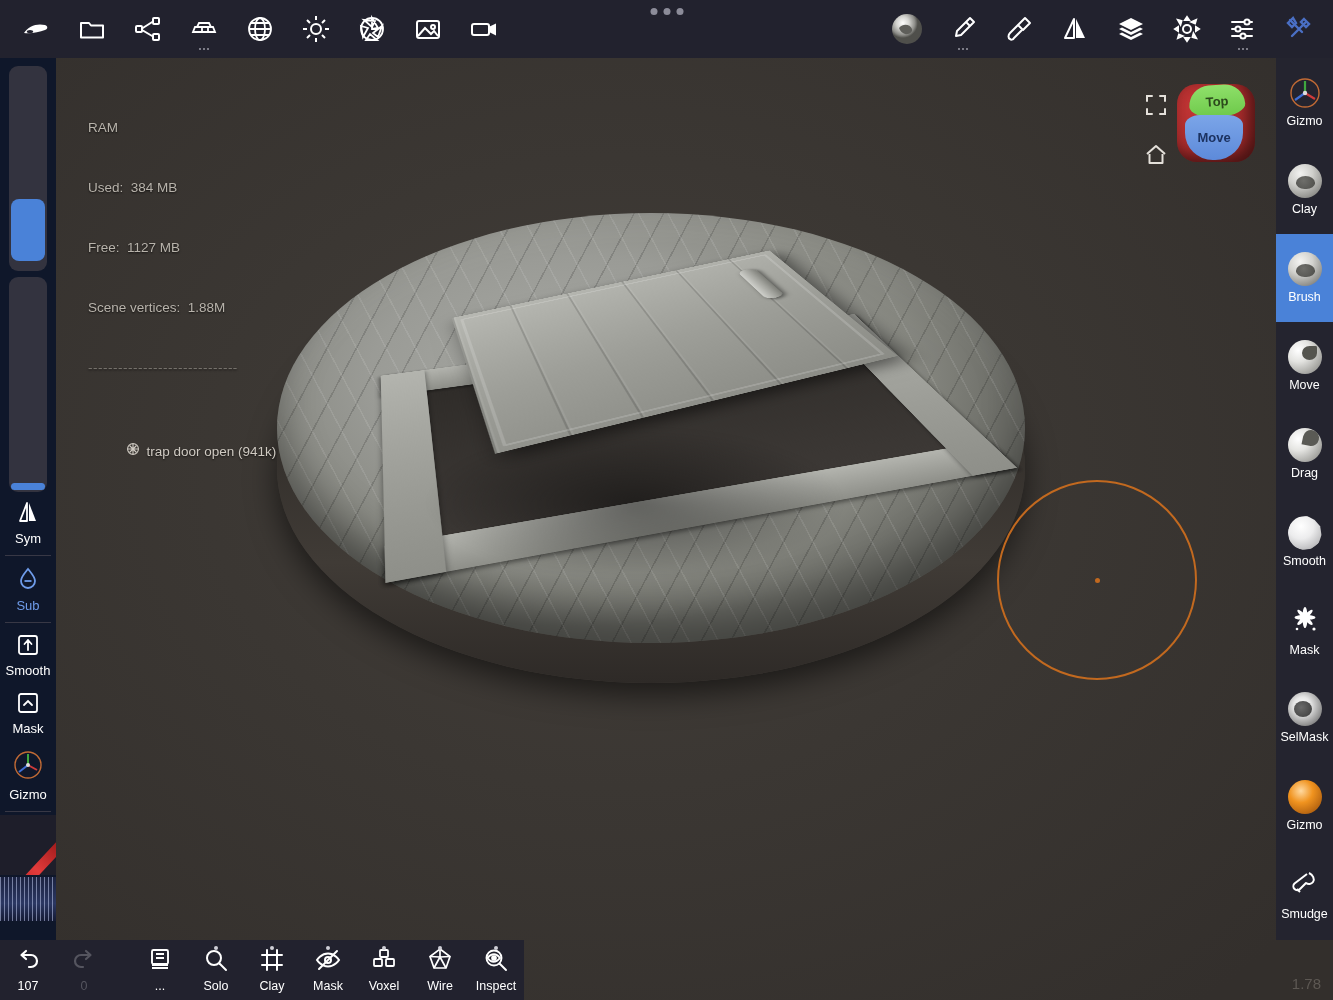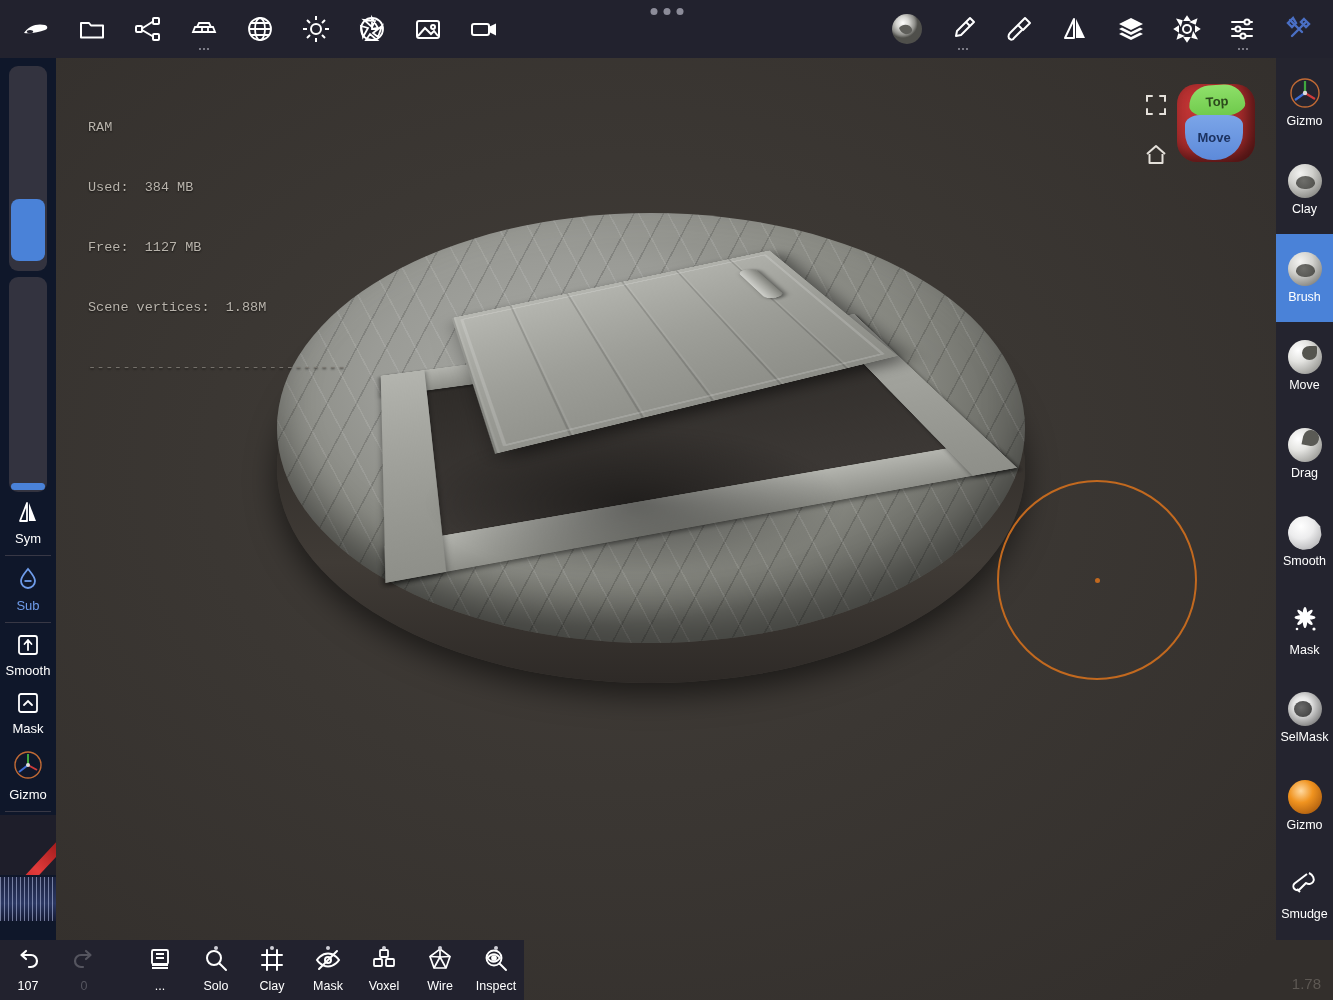--- a/index.html
+++ b/index.html
@@ -122,21 +122,20 @@
     position: absolute; left: 50%; top: 50%; width: 5px; height: 5px;
     margin: -2.5px 0 0 -2.5px; background: #c2691f; border-radius: 50%; display: block;
   }
 
   
   #stats {
     position: absolute; left: 88px; top: 20px;
     color: #b8b3ab; font-size: 13.5px; line-height: 20px;
     text-shadow: 0 1px 2px rgba(0,0,0,.7);
     white-space: pre;
-    font-family: Liberation Mono, monospace;
   }
   #stats .divider { color: #7c7771; letter-spacing: .5px; }
   #stats .obj { display: flex; align-items: center; gap: 7px; margin-top: 4px; color: #cfcac2; }
 
   
   #nav-icons { position: absolute; right: 160px; top: 30px; }
   .nav-ico { width: 34px; height: 34px; display: flex; align-items: center; justify-content: center; margin-bottom: 16px; cursor: pointer; }
   #nav-cube {
     position: absolute; right: 78px; top: 26px; width: 78px; height: 78px;
   }
@@ -452,20 +451,29 @@
     <div id="brush-cursor">
       <i></i>
     </div>
 
     <div id="stats">
       <div>RAM</div>
       <div>Used:  384 MB</div>
       <div>Free:  1127 MB</div>
       <div>Scene vertices:  1.88M</div>
       <div class="divider">------------------------------</div>
+      <div class="obj">
+        <span>
+          <svg width="14" height="14" viewBox="0 0 16 16" fill="none" stroke="#cfcac2" stroke-width="1.3">
+              <circle cx="8" cy="8" r="6.2"></circle>
+              <path d="M2 8h12M8 2v12M4 4l8 8M12 4l-8 8"></path>
+            </svg>
+        </span>
+        <span>trap door open (941k)</span>
+      </div>
     </div>
 
     <div id="nav-icons">
       <div class="nav-ico">
         <svg width="22" height="22" viewBox="0 0 22 22" fill="none" stroke="#e4e0da" stroke-width="2" stroke-linecap="round">
             <path d="M2 7V2h5M15 2h5v5M20 15v5h-5M7 20H2v-5"></path>
           </svg>
       </div>
       <div class="nav-ico">
         <svg width="24" height="24" viewBox="0 0 24 24" fill="none" stroke="#e4e0da" stroke-width="2" stroke-linejoin="round">

